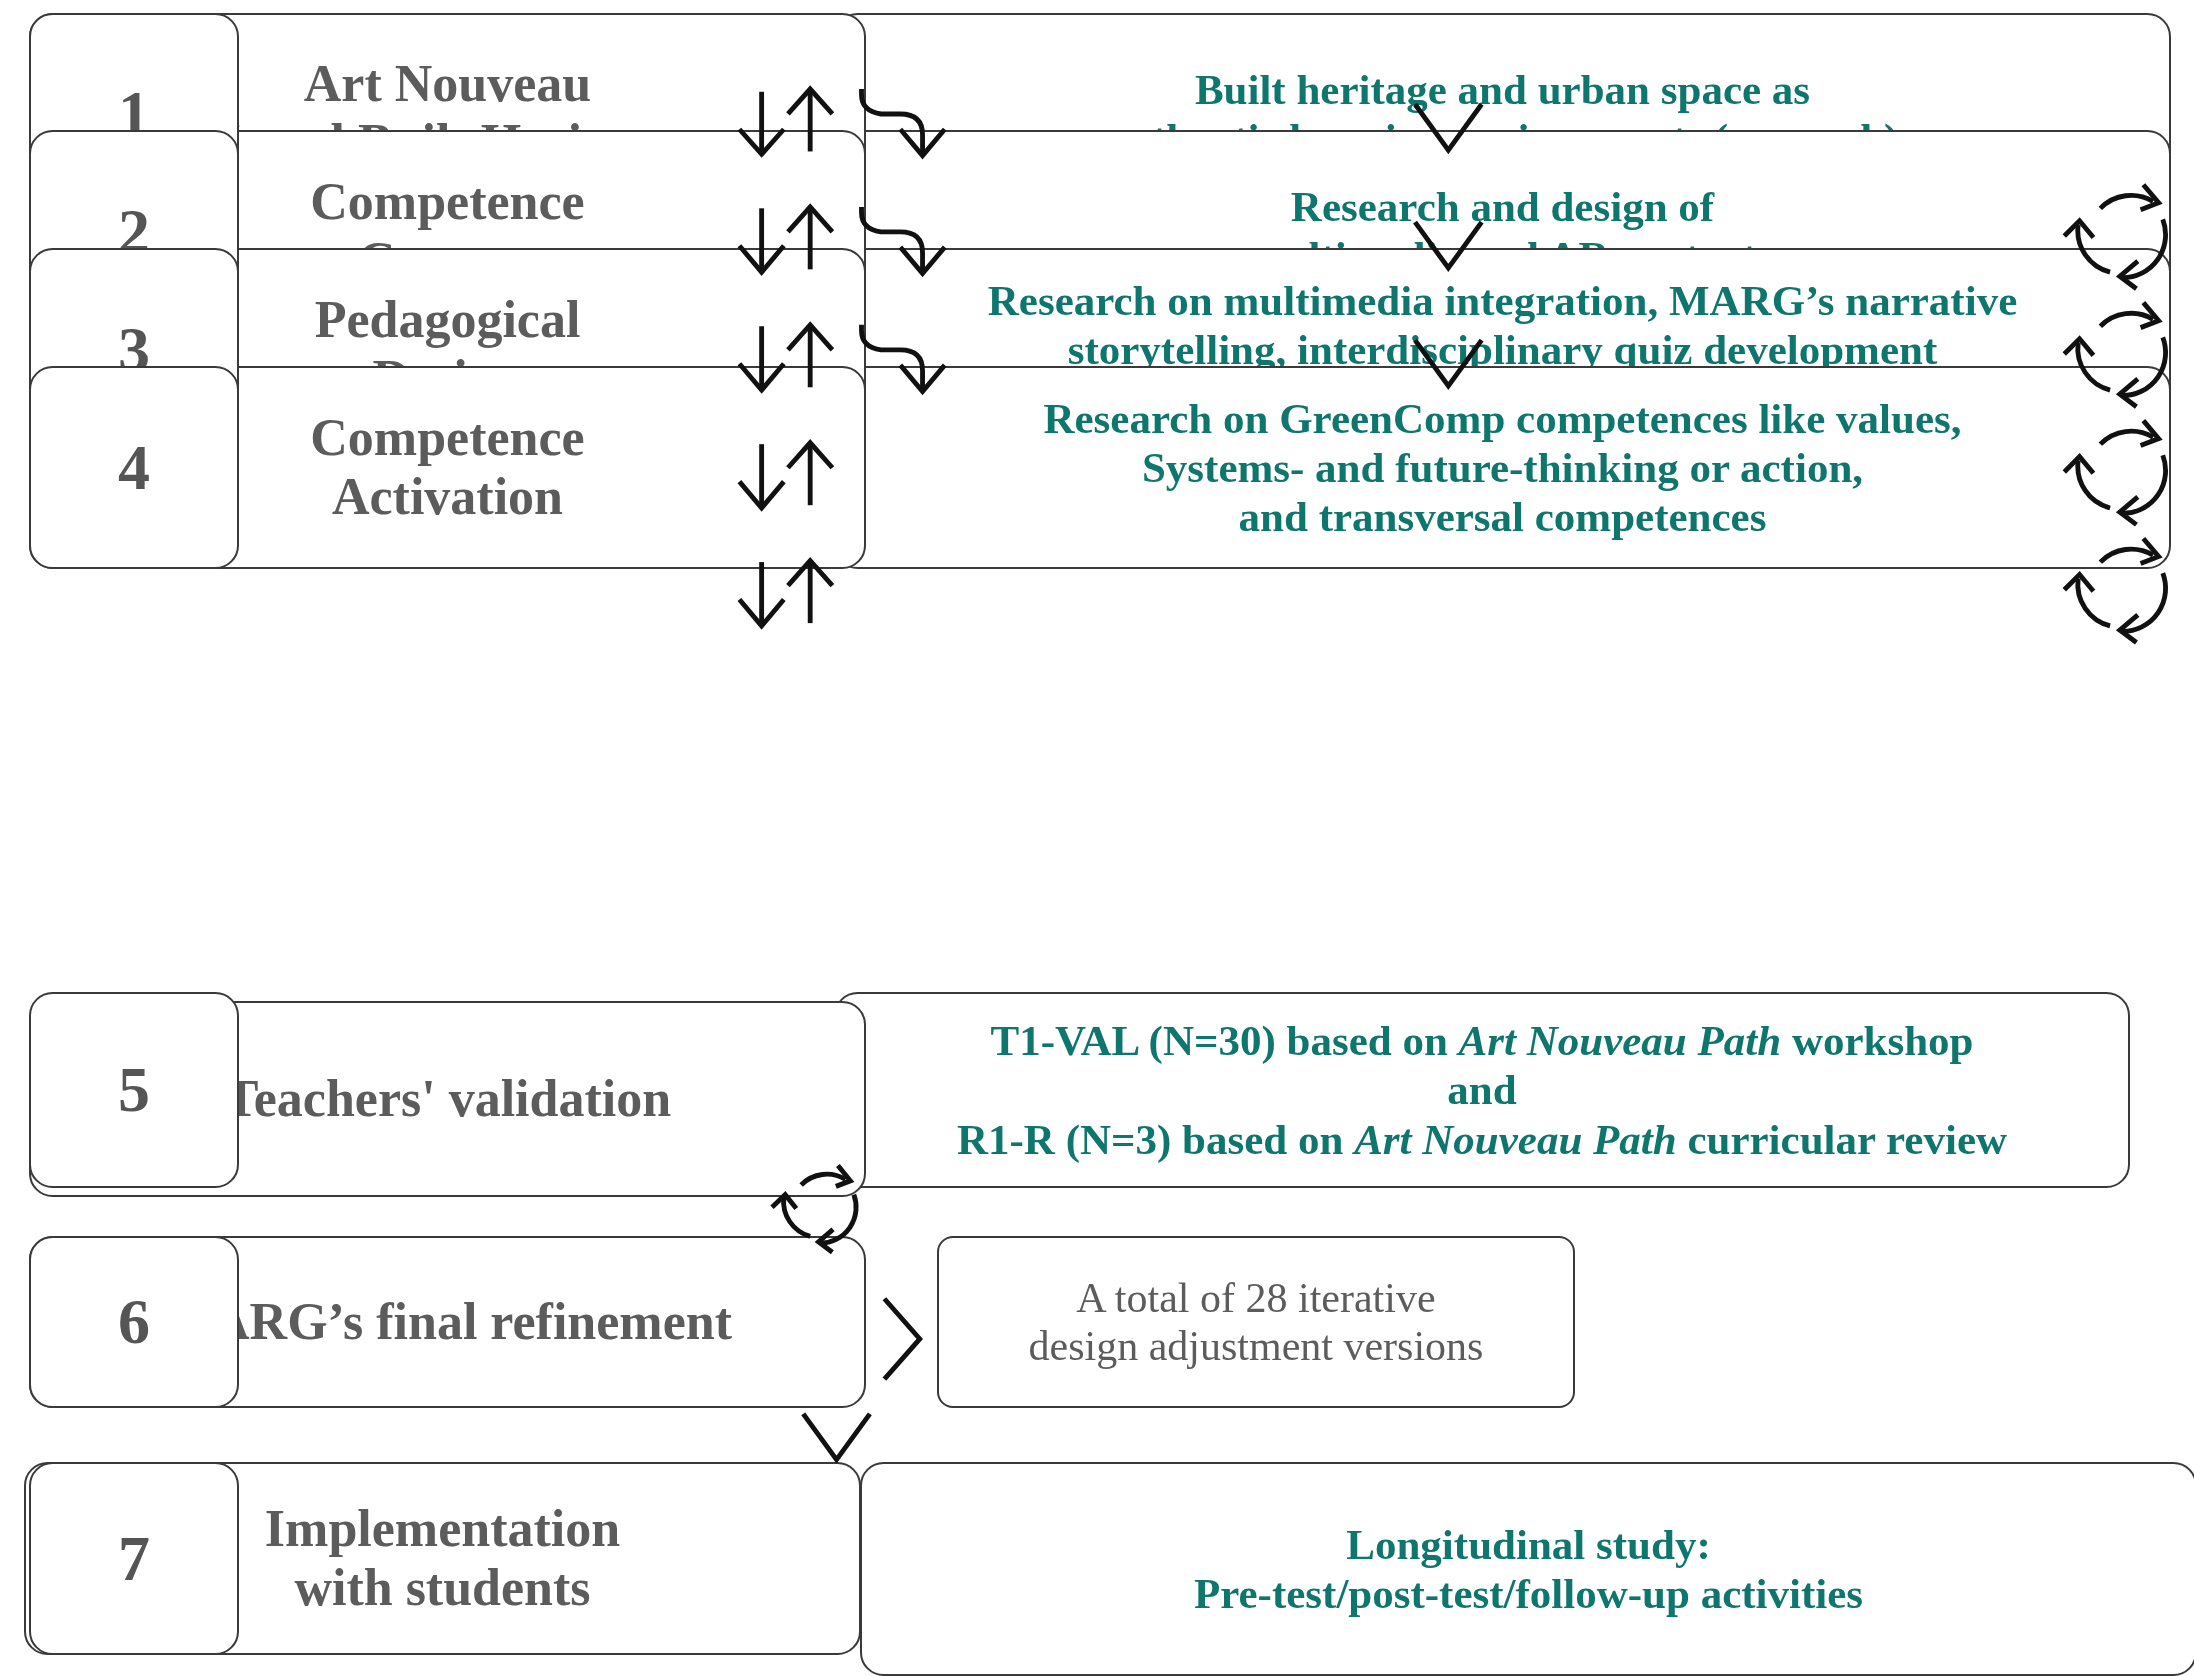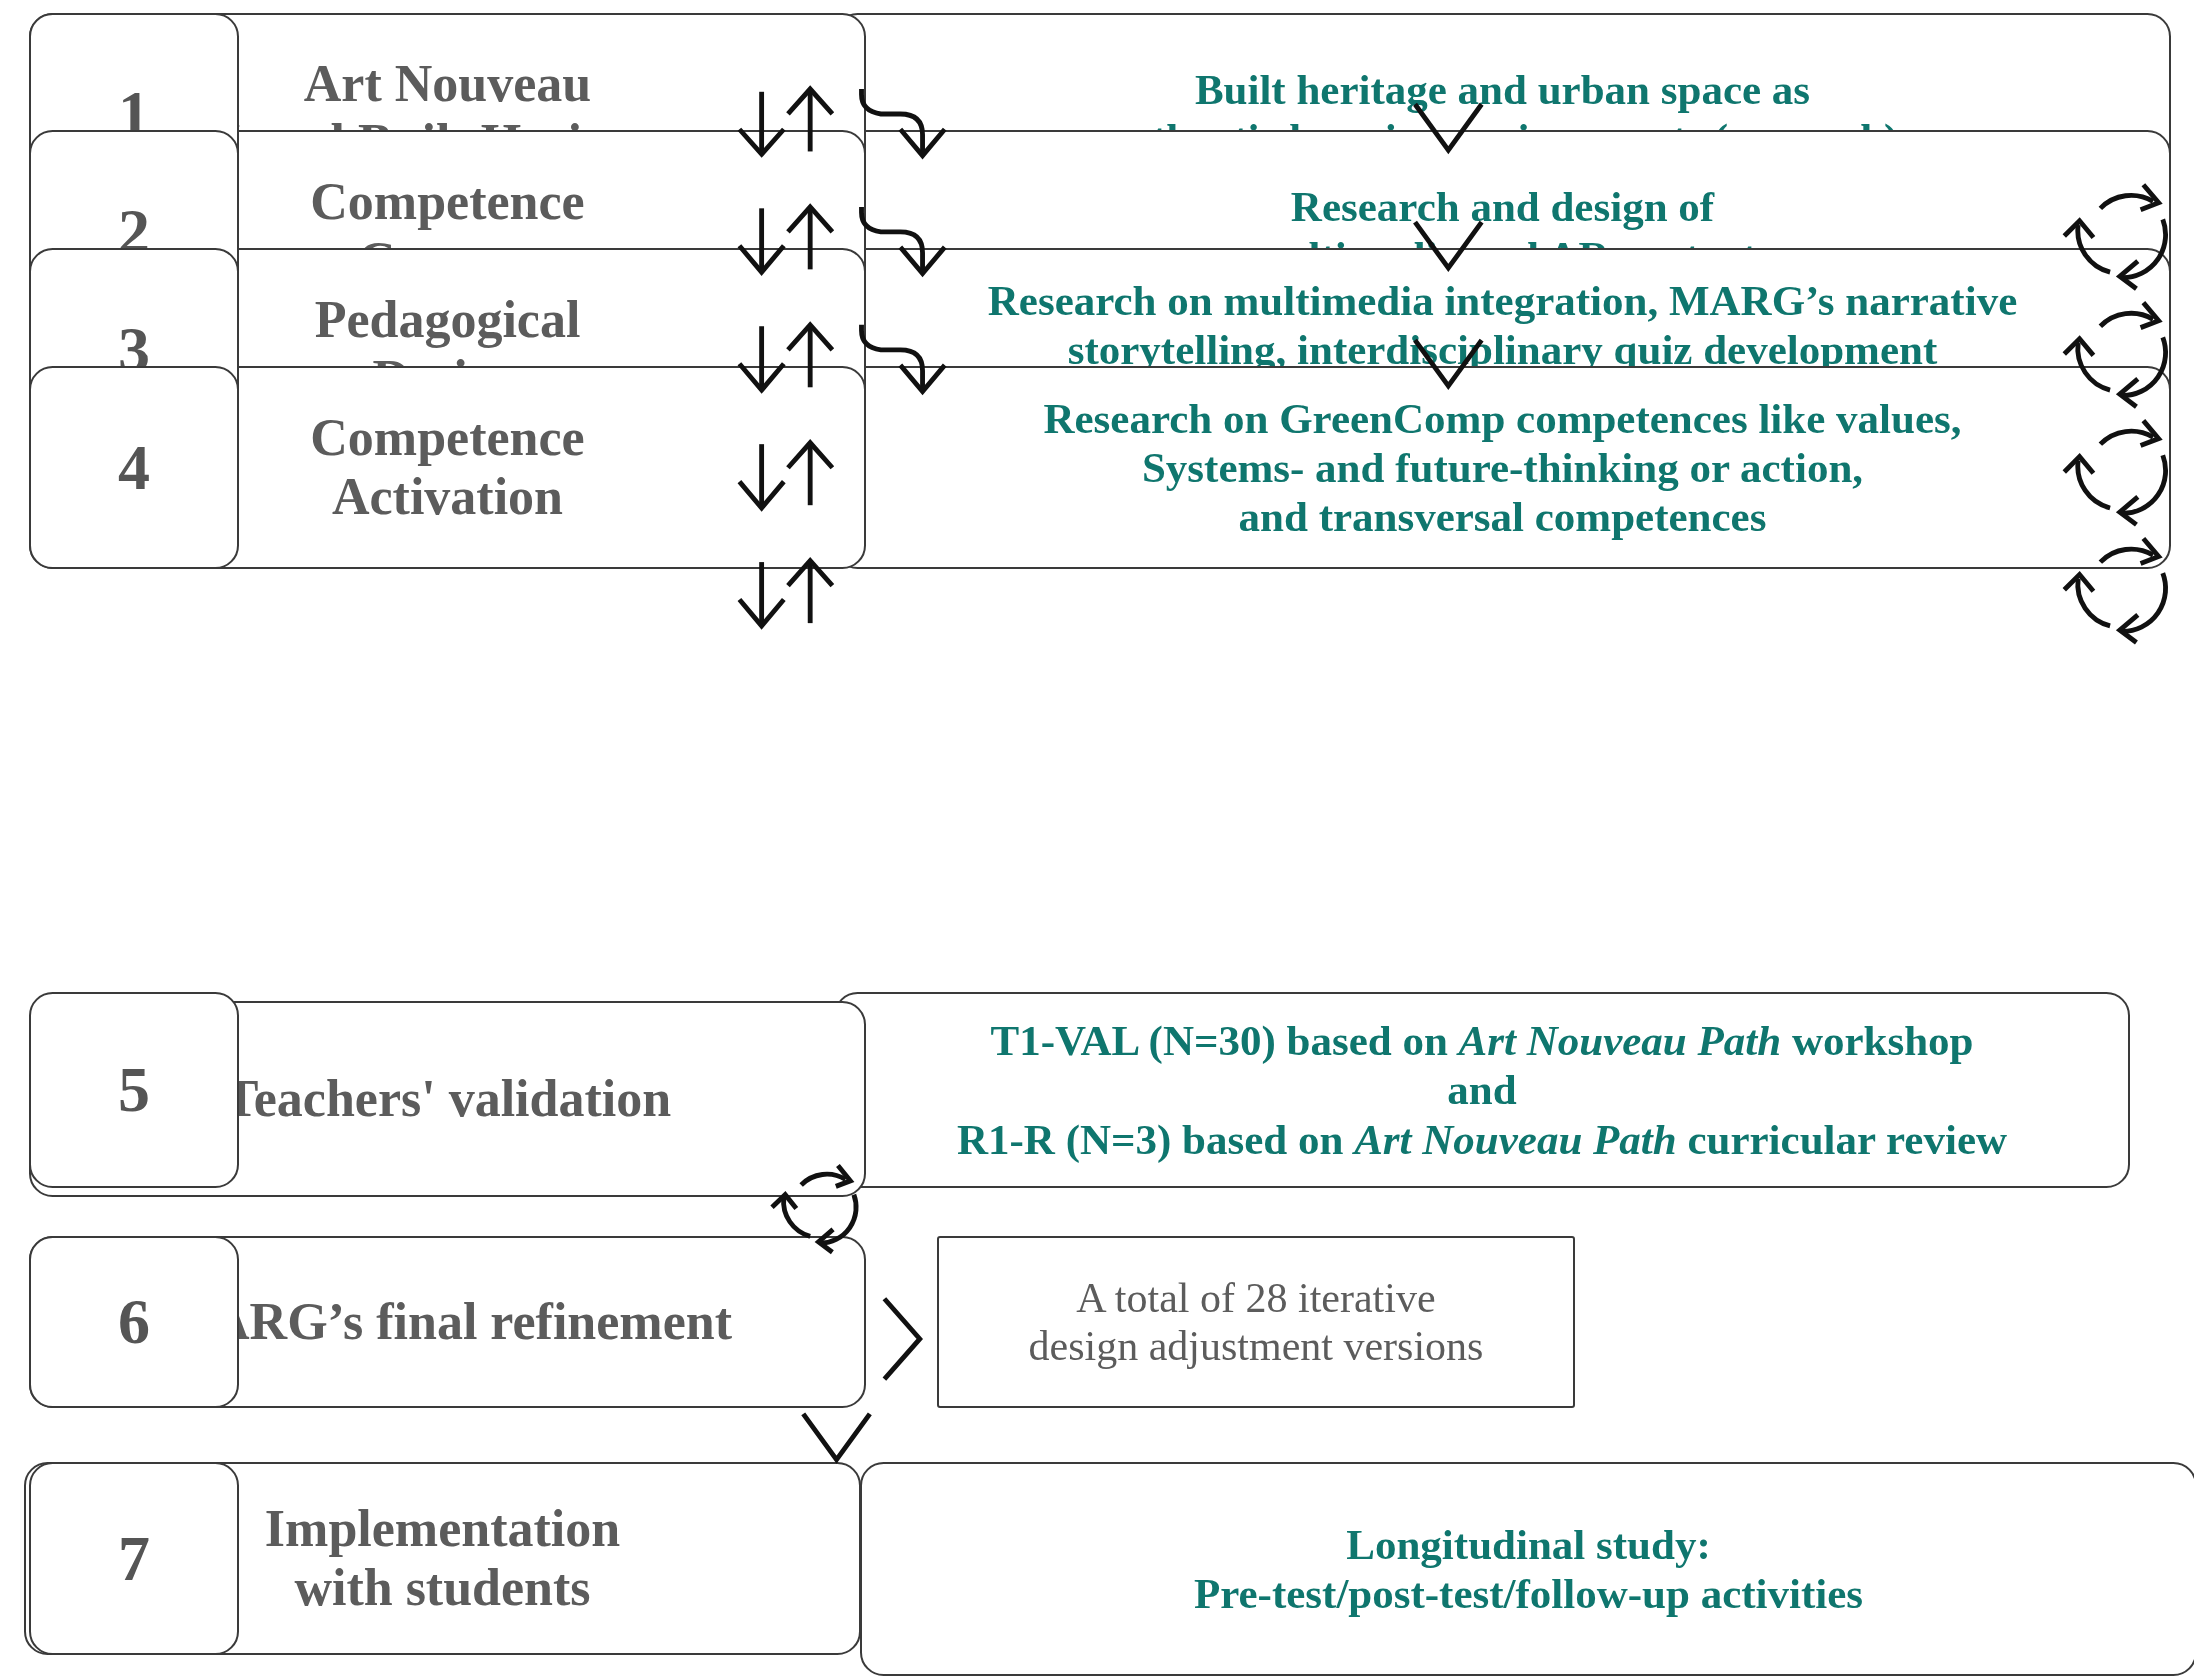--- a/index.html
+++ b/index.html
@@ -39,21 +39,21 @@
   .desc-box{ z-index:2; }
   .desc-box .desc{
     font-size:43px;
     font-weight:700;
     line-height:1.14;
     color:#0f766e;
     padding:0 18px;
   }
   .desc em, .label em{ font-style:italic; }
 
-  .small-box{ z-index:6; border-radius:3px; }
+  .small-box{ z-index:6; border-radius:16px; }
   .small-box .desc{ font-size:42px; }
 
   
   #links{position:absolute;left:0;top:0;width:2194px;height:1677px;z-index:8;pointer-events:none;}
 </style>
 </head>
 <body>
 
 <div id="stage">
 

